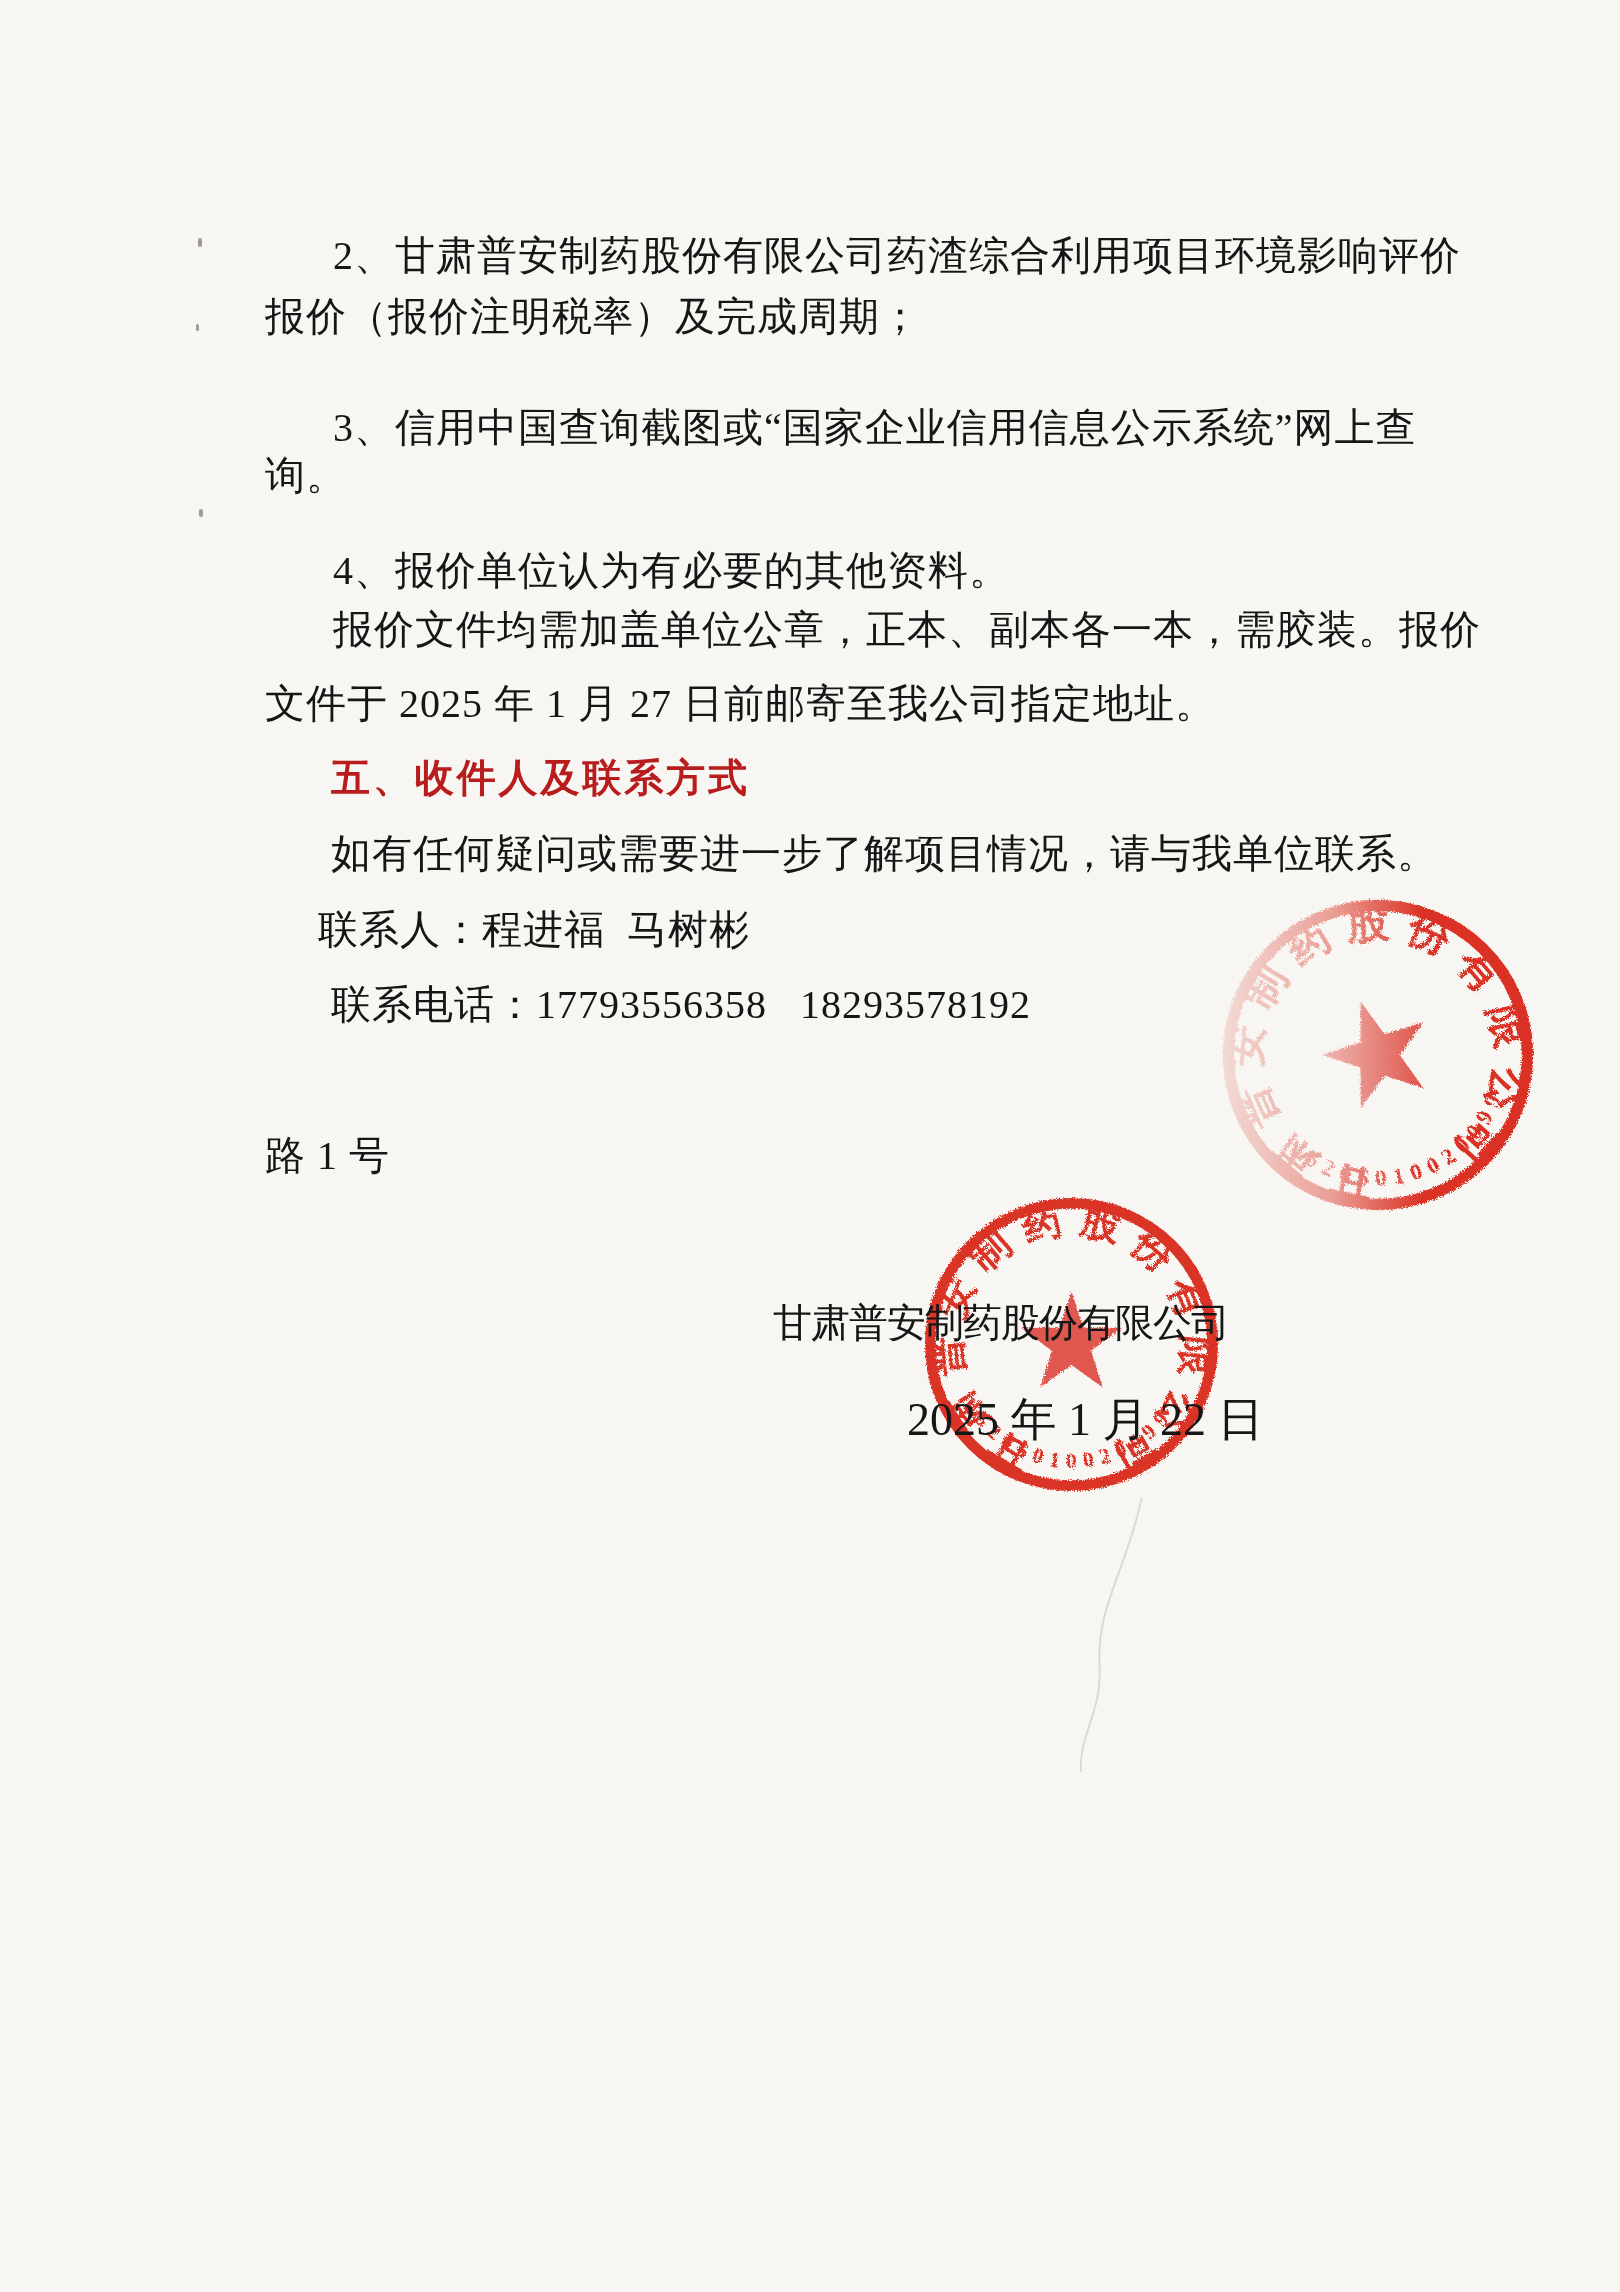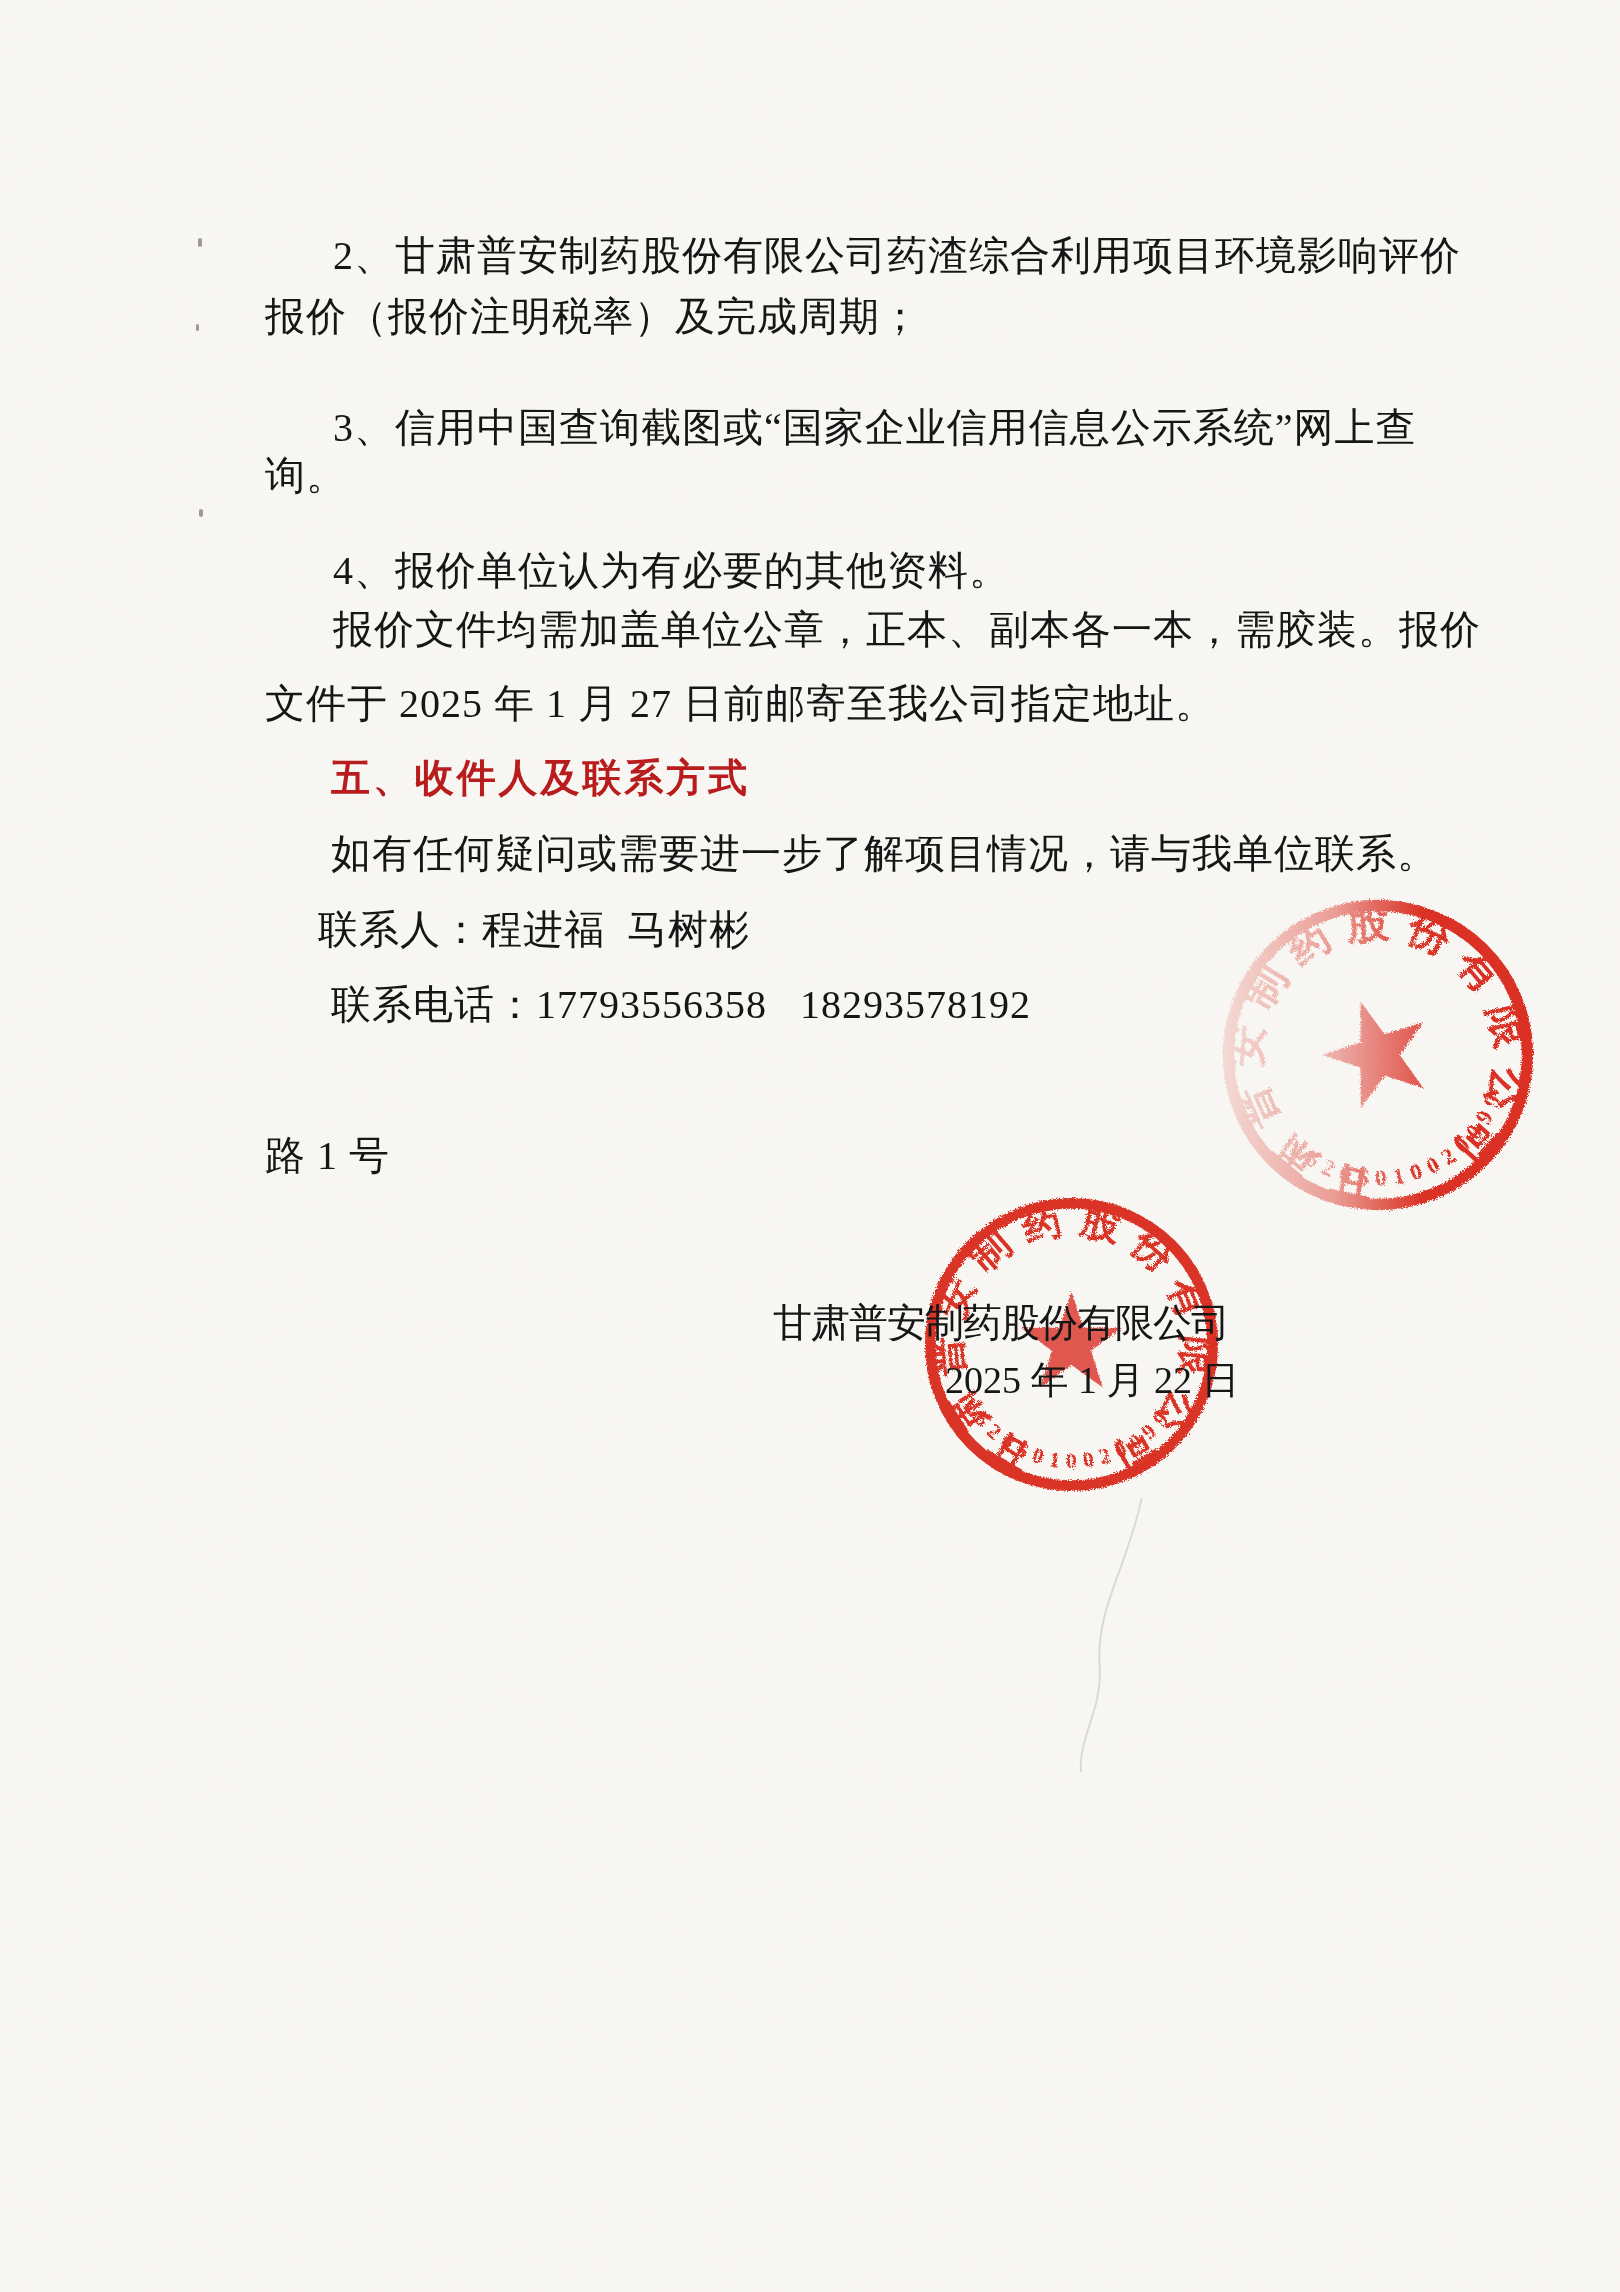--- a/index.html
+++ b/index.html
@@ -29,21 +29,21 @@
   .l7{left:265px;top:681px;}
   .l8{left:331px;top:756px;
       font-family:"Liberation Sans","DejaVu Sans",sans-serif;
       font-weight:700;font-size:39px;letter-spacing:2.9px;color:#b91c1c;}
   .l9{left:331px;top:831px;}
   .l10{left:318px;top:907px;}
   .l11{left:331px;top:982px;}
   .l12{left:331px;top:1058px;letter-spacing:0;}
   .l13{left:265px;top:1133px;}
   .sig{left:773px;top:1265px;font-size:39px;letter-spacing:-1px;margin-top:36px;}
-  .date{left:907px;top:1359px;font-size:38px;letter-spacing:0;margin-left:38px;}
+  .date{left:907px;top:1394px;font-size:46px;letter-spacing:0;}
 
   .stamp{position:absolute;pointer-events:none;}
   .stamp-main{left:895px;top:1168px;width:353px;height:353px;opacity:.95;}
   .stamp-top{left:1192px;top:869px;width:372px;height:372px;opacity:.96;}
   .stamp text{
     font-family:"Liberation Serif","DejaVu Serif",serif;
     font-weight:700;
   }
   .crease{position:absolute;left:0;top:0;width:1620px;height:2293px;pointer-events:none;}
   .speck{position:absolute;background:#55504c;opacity:.55;border-radius:2px;}

